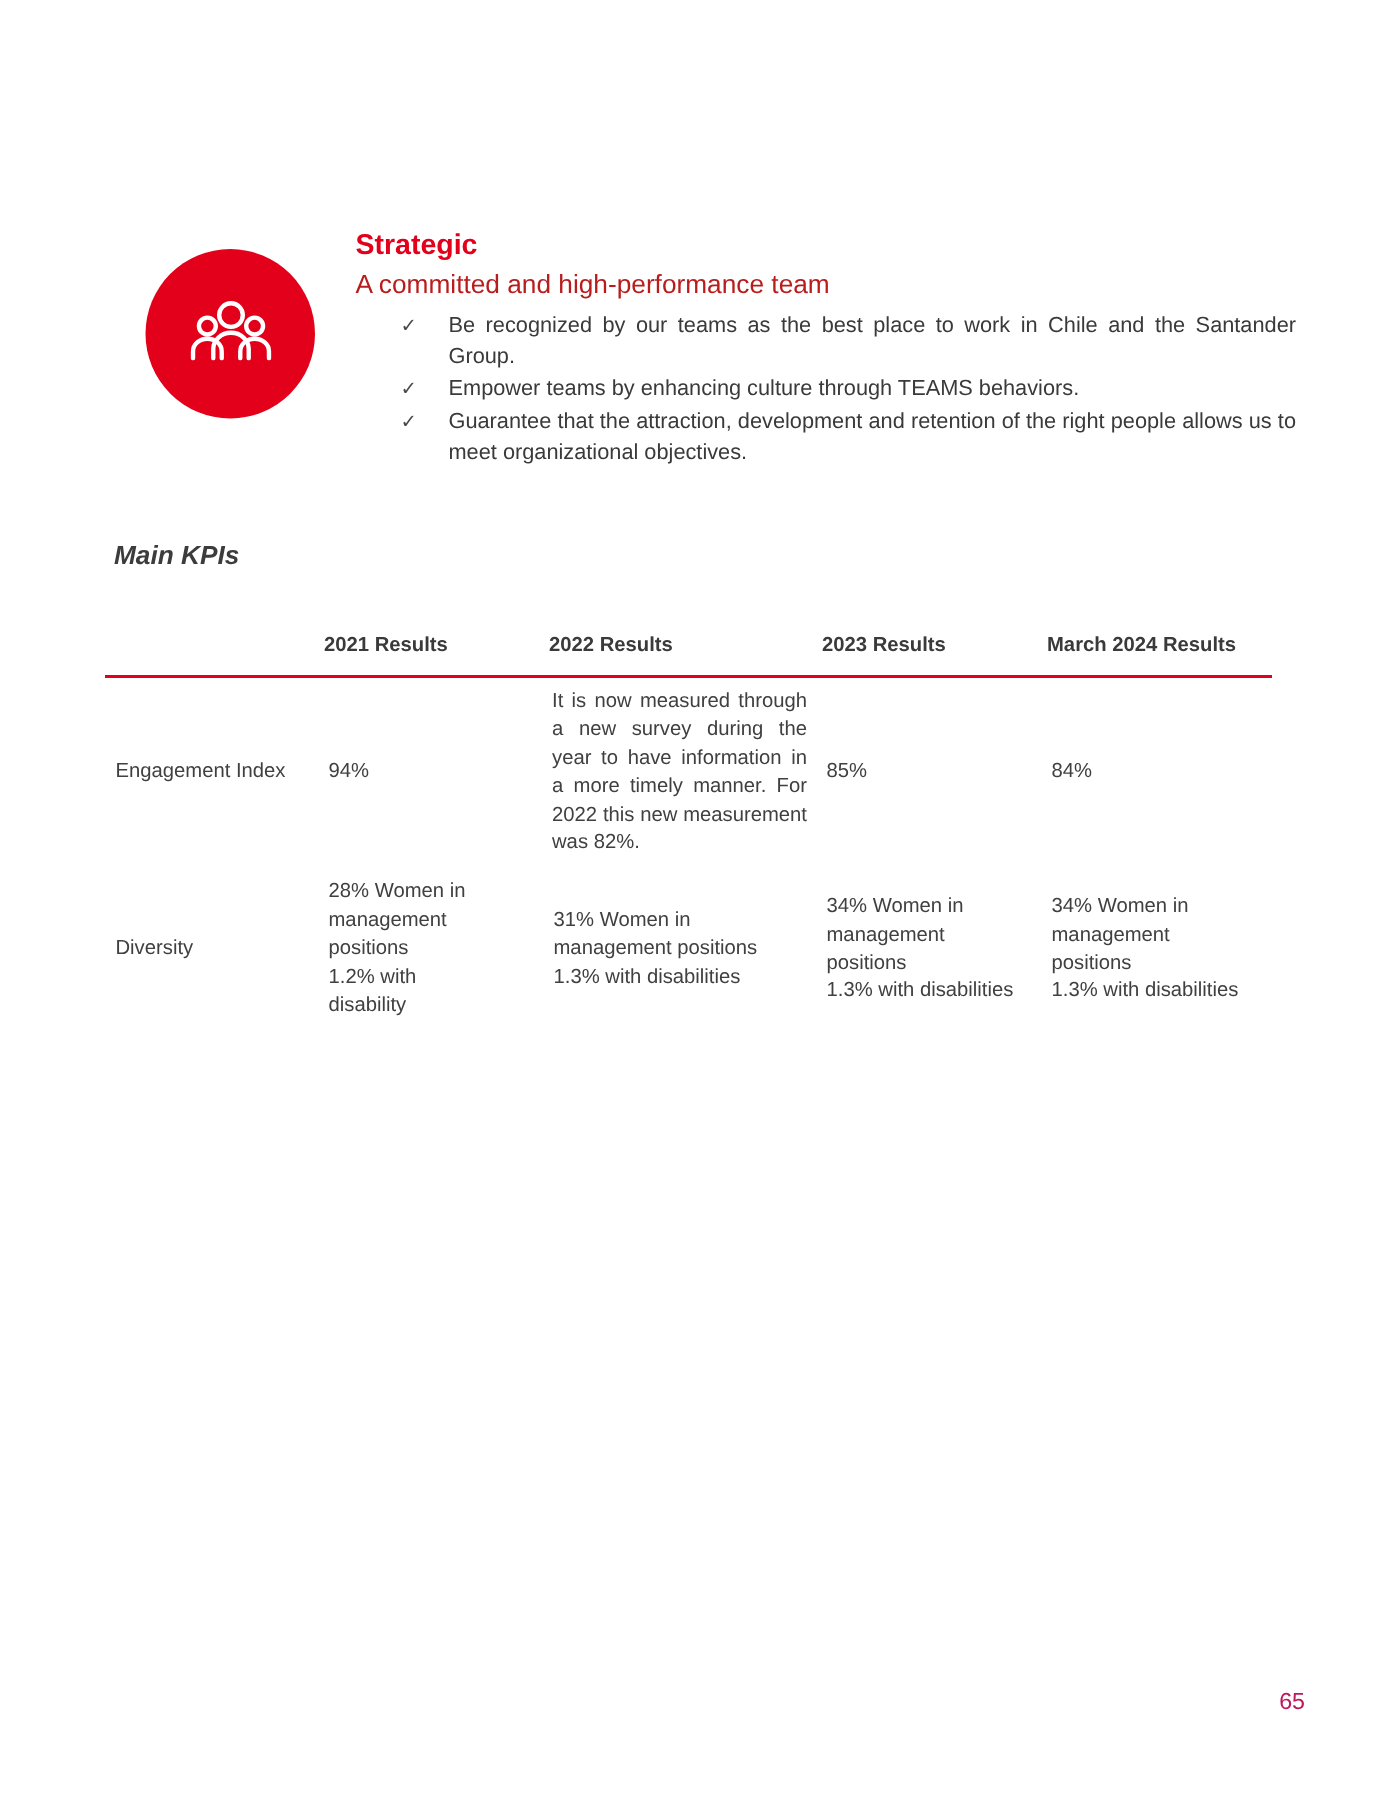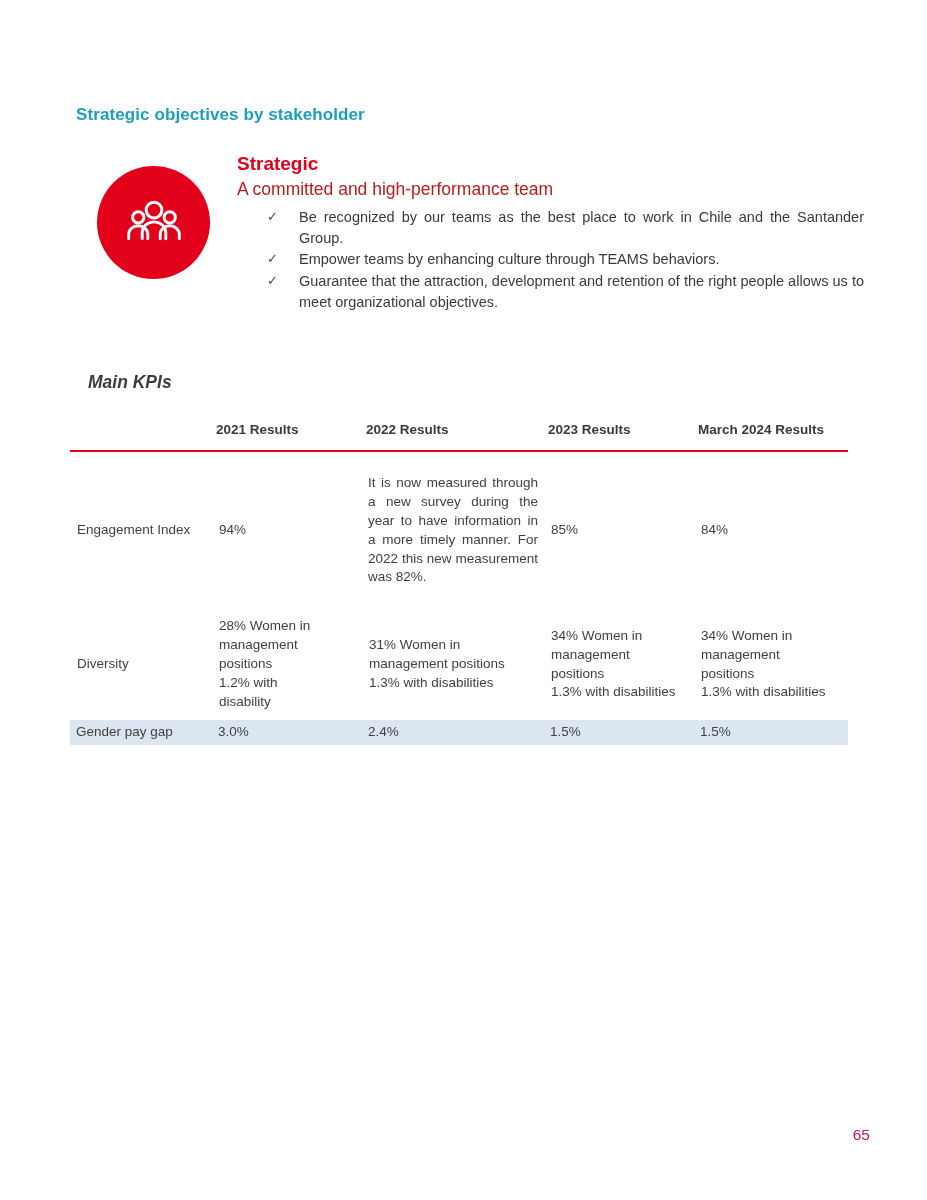--- a/index.html
+++ b/index.html
@@ -73,21 +73,21 @@
     font-size: 13px;
     color: #4a4a4a;
     padding-top: 1px;
   }
   .bullet-text { flex: 1; text-align: justify; }
 
   .kpis-heading {
     position: absolute;
     left: 76px;
     top: 360px;
-    margin: 12px;
+    margin: 0;
     font-size: 17.5px;
     font-weight: 700;
     font-style: italic;
     color: #3c3c3c;
   }
 
   .kpi-table {
     position: absolute;
     left: 70px;
     top: 414px;
@@ -107,41 +107,40 @@
   .kpi-table thead tr { border-bottom: 2.5px solid #e2001a; }
   .kpi-table td {
     vertical-align: middle;
     padding: 8px 7px;
     line-height: 1.4;
     white-space: pre-line;
   }
   .kpi-table td.justify {
     white-space: normal;
     text-align: justify;
-    padding: 22px 6px;
+    padding: 6px 6px;
   }
   .kpi-table tr.highlight td {
     background: #dce6f1;
     padding: 3px 6px;
   }
 
   .page-number {
     position: absolute;
     top: 1126px;
     right: 57px;
     font-size: 15.5px;
     color: #be185d;
   }
 </style>
 </head>
 <body>
 
 <div class="page">
 
-  <h1 class="section-title">Strategic objectives by stakeholder</h1>
 
   <div class="stakeholder">
     <div class="icon-circle">
       <svg viewBox="0 0 64 64" fill="none" stroke="#ffffff" stroke-width="2.6" stroke-linecap="round" stroke-linejoin="round">
         <circle cx="18" cy="27" r="5"></circle>
         <path d="M9.5 46 v-4 a8.5 7.5 0 0 1 17 0 v4"></path>
         <circle cx="46" cy="27" r="5"></circle>
         <path d="M37.5 46 v-4 a8.5 7.5 0 0 1 17 0 v4"></path>
         <circle cx="32" cy="20.5" r="7"></circle>
         <path d="M21.5 46 v-5.5 a10.5 9.5 0 0 1 21 0 v5.5"></path>
@@ -206,25 +205,18 @@
 1.3% with disabilities</td>
         <td>34% Women in
 management
 positions
 1.3% with disabilities</td>
         <td>34% Women in
 management
 positions
 1.3% with disabilities</td>
       </tr>
-      <tr class="highlight">
-        <td>Gender pay gap</td>
-        <td>3.0%</td>
-        <td>2.4%</td>
-        <td>1.5%</td>
-        <td>1.5%</td>
-      </tr>
     </tbody>
   </table>
 
   <div class="page-number">65</div>
 
 </div>
 
 </body></html>

